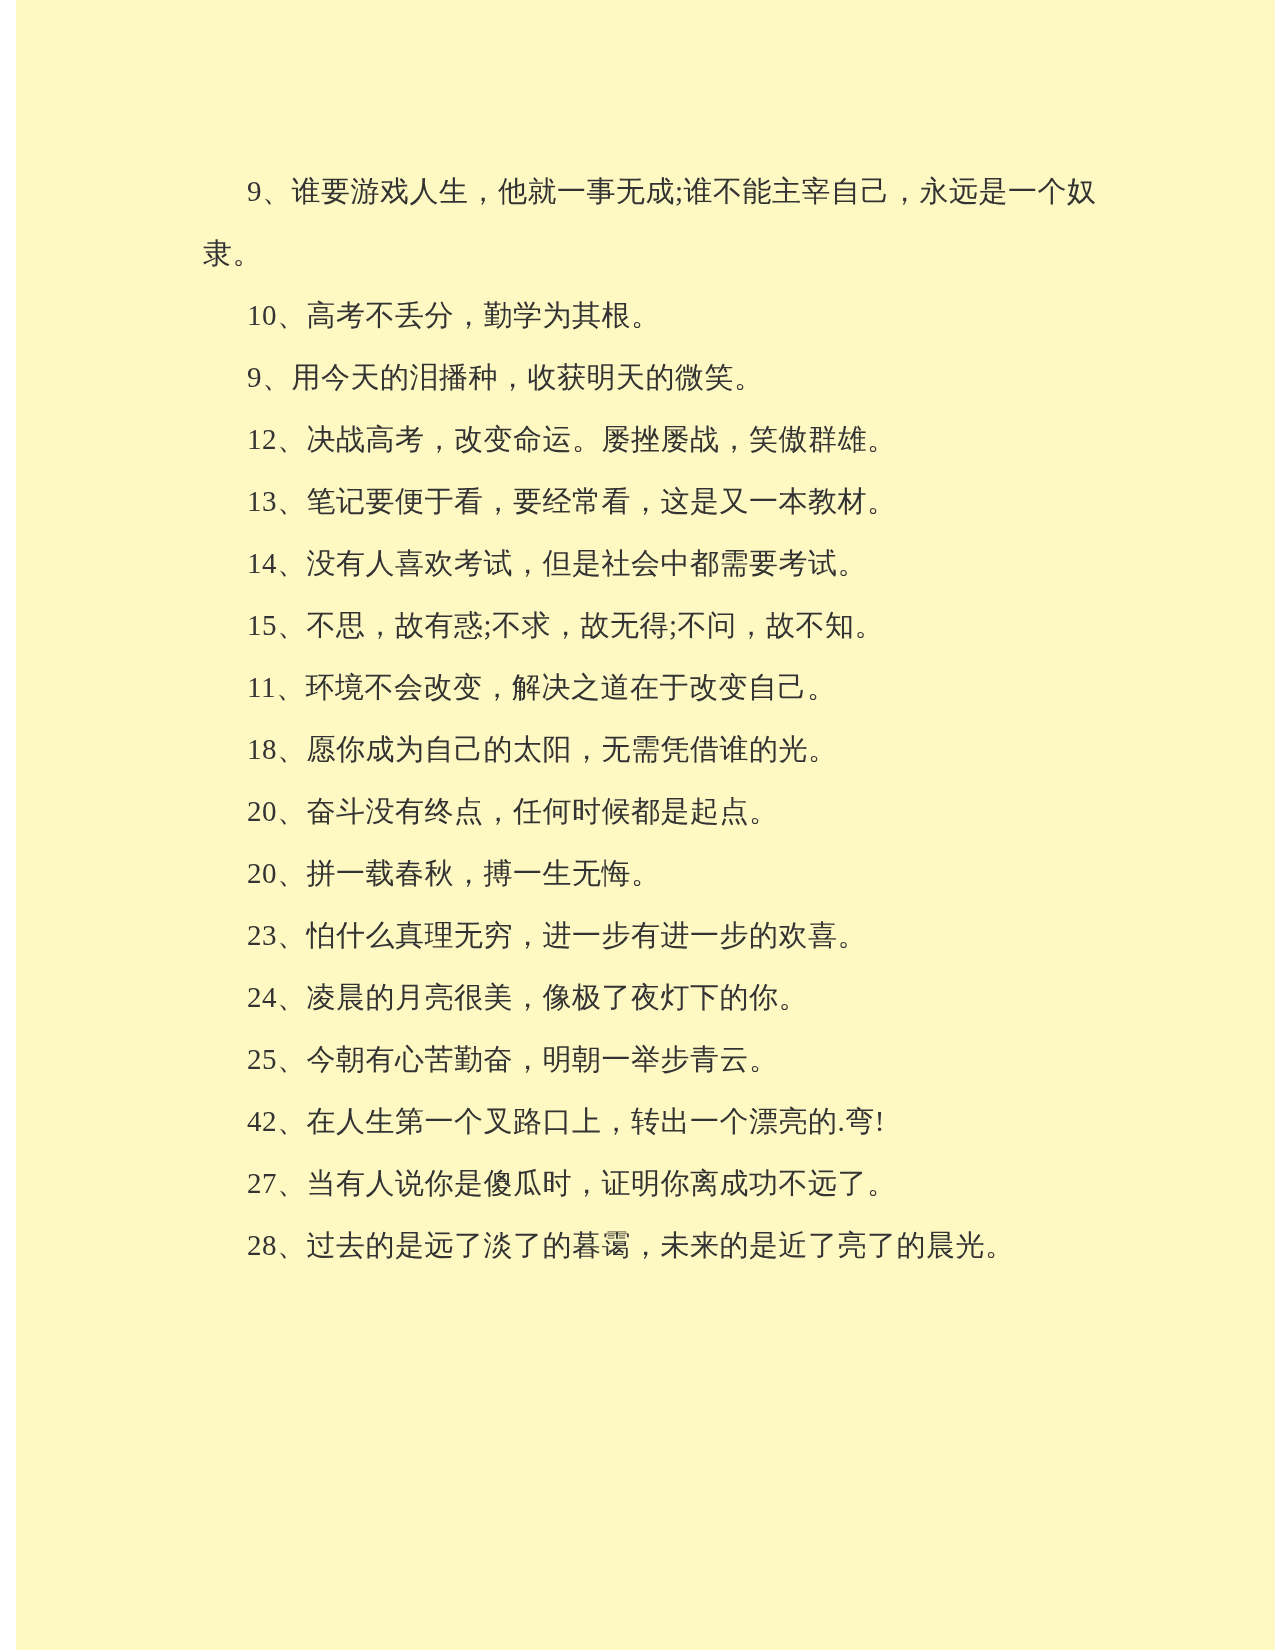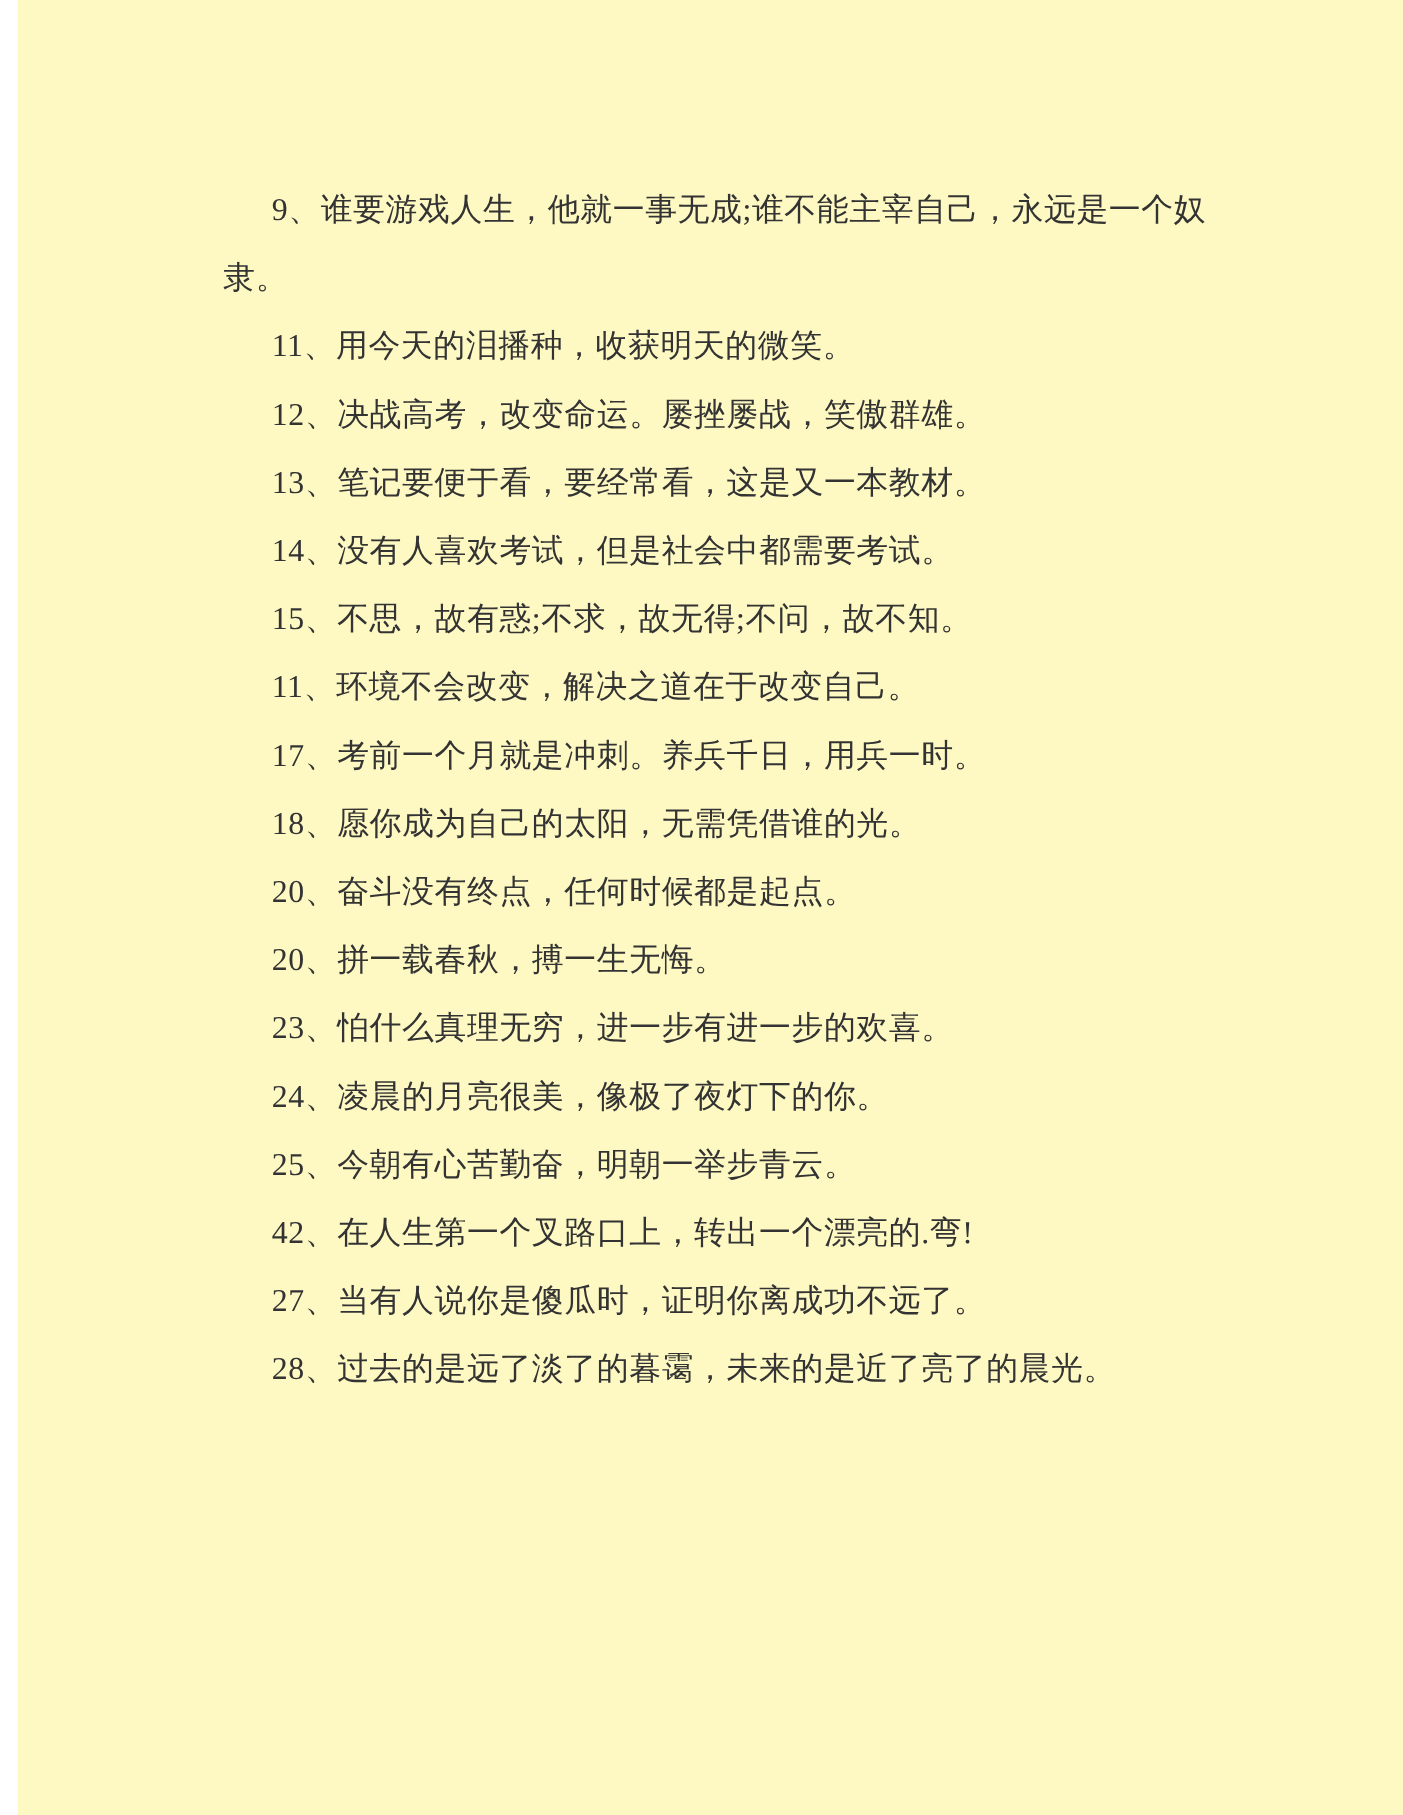--- a/index.html
+++ b/index.html
@@ -41,27 +41,27 @@
     word-break: break-all;
     font-weight: 400;
   }
 </style>
 </head>
 <body>
 
 <div class="page">
   <div class="content">
     <p class="quote-line">9、谁要游戏人生，他就一事无成;谁不能主宰自己，永远是一个奴隶。</p>
-    <p class="quote-line">11、用今天的泪播种，收获明天的微笑。</p>
+    <p class="quote-line">10、高考不丢分，勤学为其根。</p>
+    <p class="quote-line">9、用今天的泪播种，收获明天的微笑。</p>
     <p class="quote-line">12、决战高考，改变命运。屡挫屡战，笑傲群雄。</p>
     <p class="quote-line">13、笔记要便于看，要经常看，这是又一本教材。</p>
     <p class="quote-line">14、没有人喜欢考试，但是社会中都需要考试。</p>
     <p class="quote-line">15、不思，故有惑;不求，故无得;不问，故不知。</p>
     <p class="quote-line">11、环境不会改变，解决之道在于改变自己。</p>
-    <p class="quote-line">17、考前一个月就是冲刺。养兵千日，用兵一时。</p>
     <p class="quote-line">18、愿你成为自己的太阳，无需凭借谁的光。</p>
     <p class="quote-line">20、奋斗没有终点，任何时候都是起点。</p>
     <p class="quote-line">20、拼一载春秋，搏一生无悔。</p>
     <p class="quote-line">23、怕什么真理无穷，进一步有进一步的欢喜。</p>
     <p class="quote-line">24、凌晨的月亮很美，像极了夜灯下的你。</p>
     <p class="quote-line">25、今朝有心苦勤奋，明朝一举步青云。</p>
     <p class="quote-line">42、在人生第一个叉路口上，转出一个漂亮的.弯!</p>
     <p class="quote-line">27、当有人说你是傻瓜时，证明你离成功不远了。</p>
     <p class="quote-line">28、过去的是远了淡了的暮霭，未来的是近了亮了的晨光。</p>
   </div>

